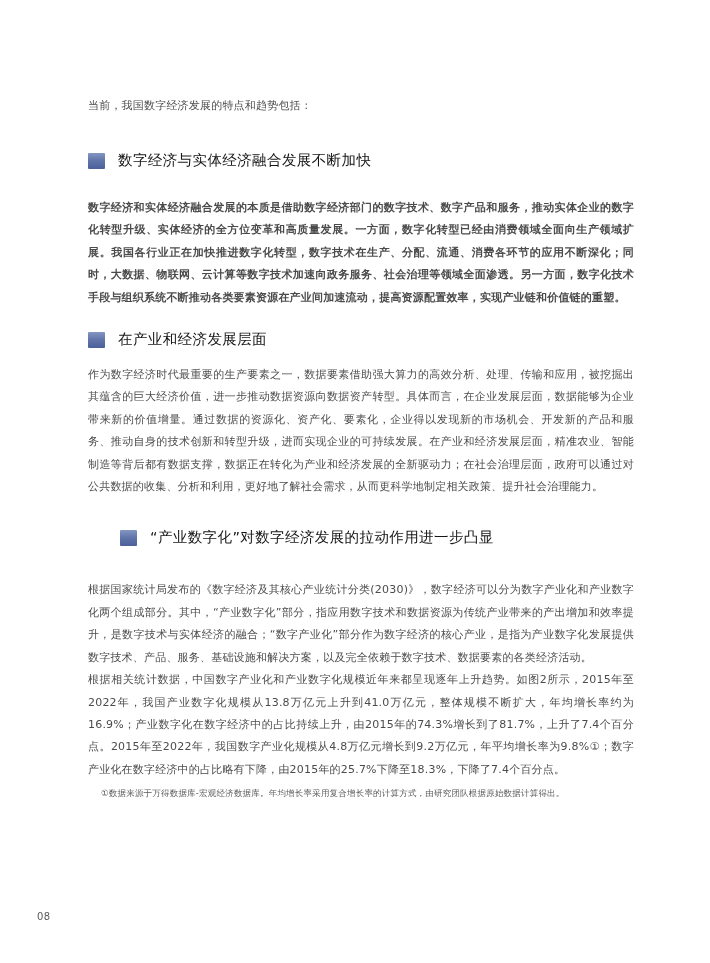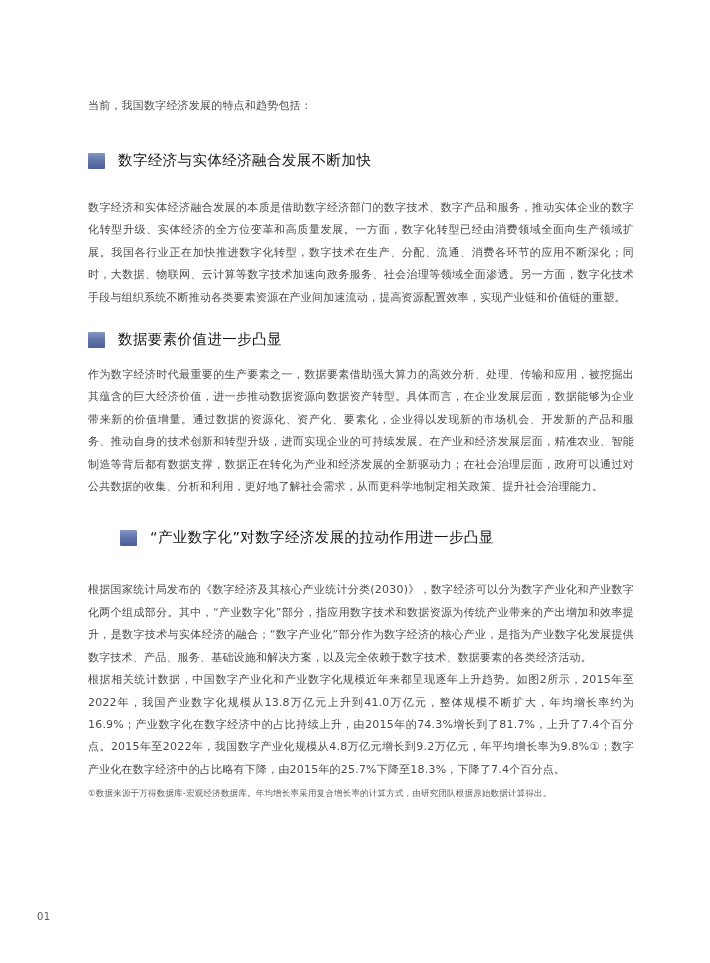--- a/index.html
+++ b/index.html
@@ -41,27 +41,27 @@
   .h2 { margin-top: 21px; }
   .h3 { margin-top: 30px; padding-left: 32px; }
   .body-para {
     margin: 0;
     font-size: 11px;
     line-height: 22.4px;
     color: #4b4b4b;
     text-align: justify;
     letter-spacing: 0.2px;
   }
-  .p-after-heading { margin-top: 27px; }
+  .p-after-heading { margin-top: 27px; font-weight: bold; }
   .p1 { margin-top: 15px; }
   .p-follow { margin-top: 8px; }
   .p-follow-lg { }
   .p4 { margin-top: 32px; }
   .footnote {
-    margin: 6px 0 0 0;
+    margin: 6px 0 0 13px;
     font-size: 8.5px;
     line-height: 13px;
     color: #5a5a5a;
     letter-spacing: 0.2px;
   }
   .page-number {
     position: absolute;
     left: 37px;
     bottom: 41px;
     font-size: 10px;
@@ -77,28 +77,28 @@
   <p class="intro">当前，我国数字经济发展的特点和趋势包括：</p>
 
   <h2 class="section-heading h1">
     <span class="heading-bullet"></span>
     <span>数字经济与实体经济融合发展不断加快</span>
   </h2>
   <p class="body-para p-after-heading">数字经济和实体经济融合发展的本质是借助数字经济部门的数字技术、数字产品和服务，推动实体企业的数字化转型升级、实体经济的全方位变革和高质量发展。一方面，数字化转型已经由消费领域全面向生产领域扩展。我国各行业正在加快推进数字化转型，数字技术在生产、分配、流通、消费各环节的应用不断深化；同时，大数据、物联网、云计算等数字技术加速向政务服务、社会治理等领域全面渗透。另一方面，数字化技术手段与组织系统不断推动各类要素资源在产业间加速流动，提高资源配置效率，实现产业链和价值链的重塑。</p>
 
   <h2 class="section-heading h2">
     <span class="heading-bullet"></span>
-    <span>数据要素价值进一步凸显</span>
+    <span>在产业和经济发展层面</span>
   </h2>
   <p class="body-para p1">作为数字经济时代最重要的生产要素之一，数据要素借助强大算力的高效分析、处理、传输和应用，被挖掘出其蕴含的巨大经济价值，进一步推动数据资源向数据资产转型。具体而言，在企业发展层面，数据能够为企业带来新的价值增量。通过数据的资源化、资产化、要素化，企业得以发现新的市场机会、开发新的产品和服务、推动自身的技术创新和转型升级，进而实现企业的可持续发展。在产业和经济发展层面，精准农业、智能制造等背后都有数据支撑，数据正在转化为产业和经济发展的全新驱动力；在社会治理层面，政府可以通过对公共数据的收集、分析和利用，更好地了解社会需求，从而更科学地制定相关政策、提升社会治理能力。</p>
 
   <h2 class="section-heading h3">
     <span class="heading-bullet"></span>
     <span>“产业数字化”对数字经济发展的拉动作用进一步凸显</span>
   </h2>
   <p class="body-para p4">根据国家统计局发布的《数字经济及其核心产业统计分类(2030)》，数字经济可以分为数字产业化和产业数字化两个组成部分。其中，“产业数字化”部分，指应用数字技术和数据资源为传统产业带来的产出增加和效率提升，是数字技术与实体经济的融合；“数字产业化”部分作为数字经济的核心产业，是指为产业数字化发展提供数字技术、产品、服务、基础设施和解决方案，以及完全依赖于数字技术、数据要素的各类经济活动。</p>
   <p class="body-para p-follow-lg">根据相关统计数据，中国数字产业化和产业数字化规模近年来都呈现逐年上升趋势。如图2所示，2015年至2022年，我国产业数字化规模从13.8万亿元上升到41.0万亿元，整体规模不断扩大，年均增长率约为16.9%；产业数字化在数字经济中的占比持续上升，由2015年的74.3%增长到了81.7%，上升了7.4个百分点。2015年至2022年，我国数字产业化规模从4.8万亿元增长到9.2万亿元，年平均增长率为9.8%①；数字产业化在数字经济中的占比略有下降，由2015年的25.7%下降至18.3%，下降了7.4个百分点。</p>
 
   <p class="footnote">①数据来源于万得数据库-宏观经济数据库。年均增长率采用复合增长率的计算方式，由研究团队根据原始数据计算得出。</p>
 
-  <div class="page-number">01</div>
+  <div class="page-number">08</div>
 
 </div>
 
 </body></html>

